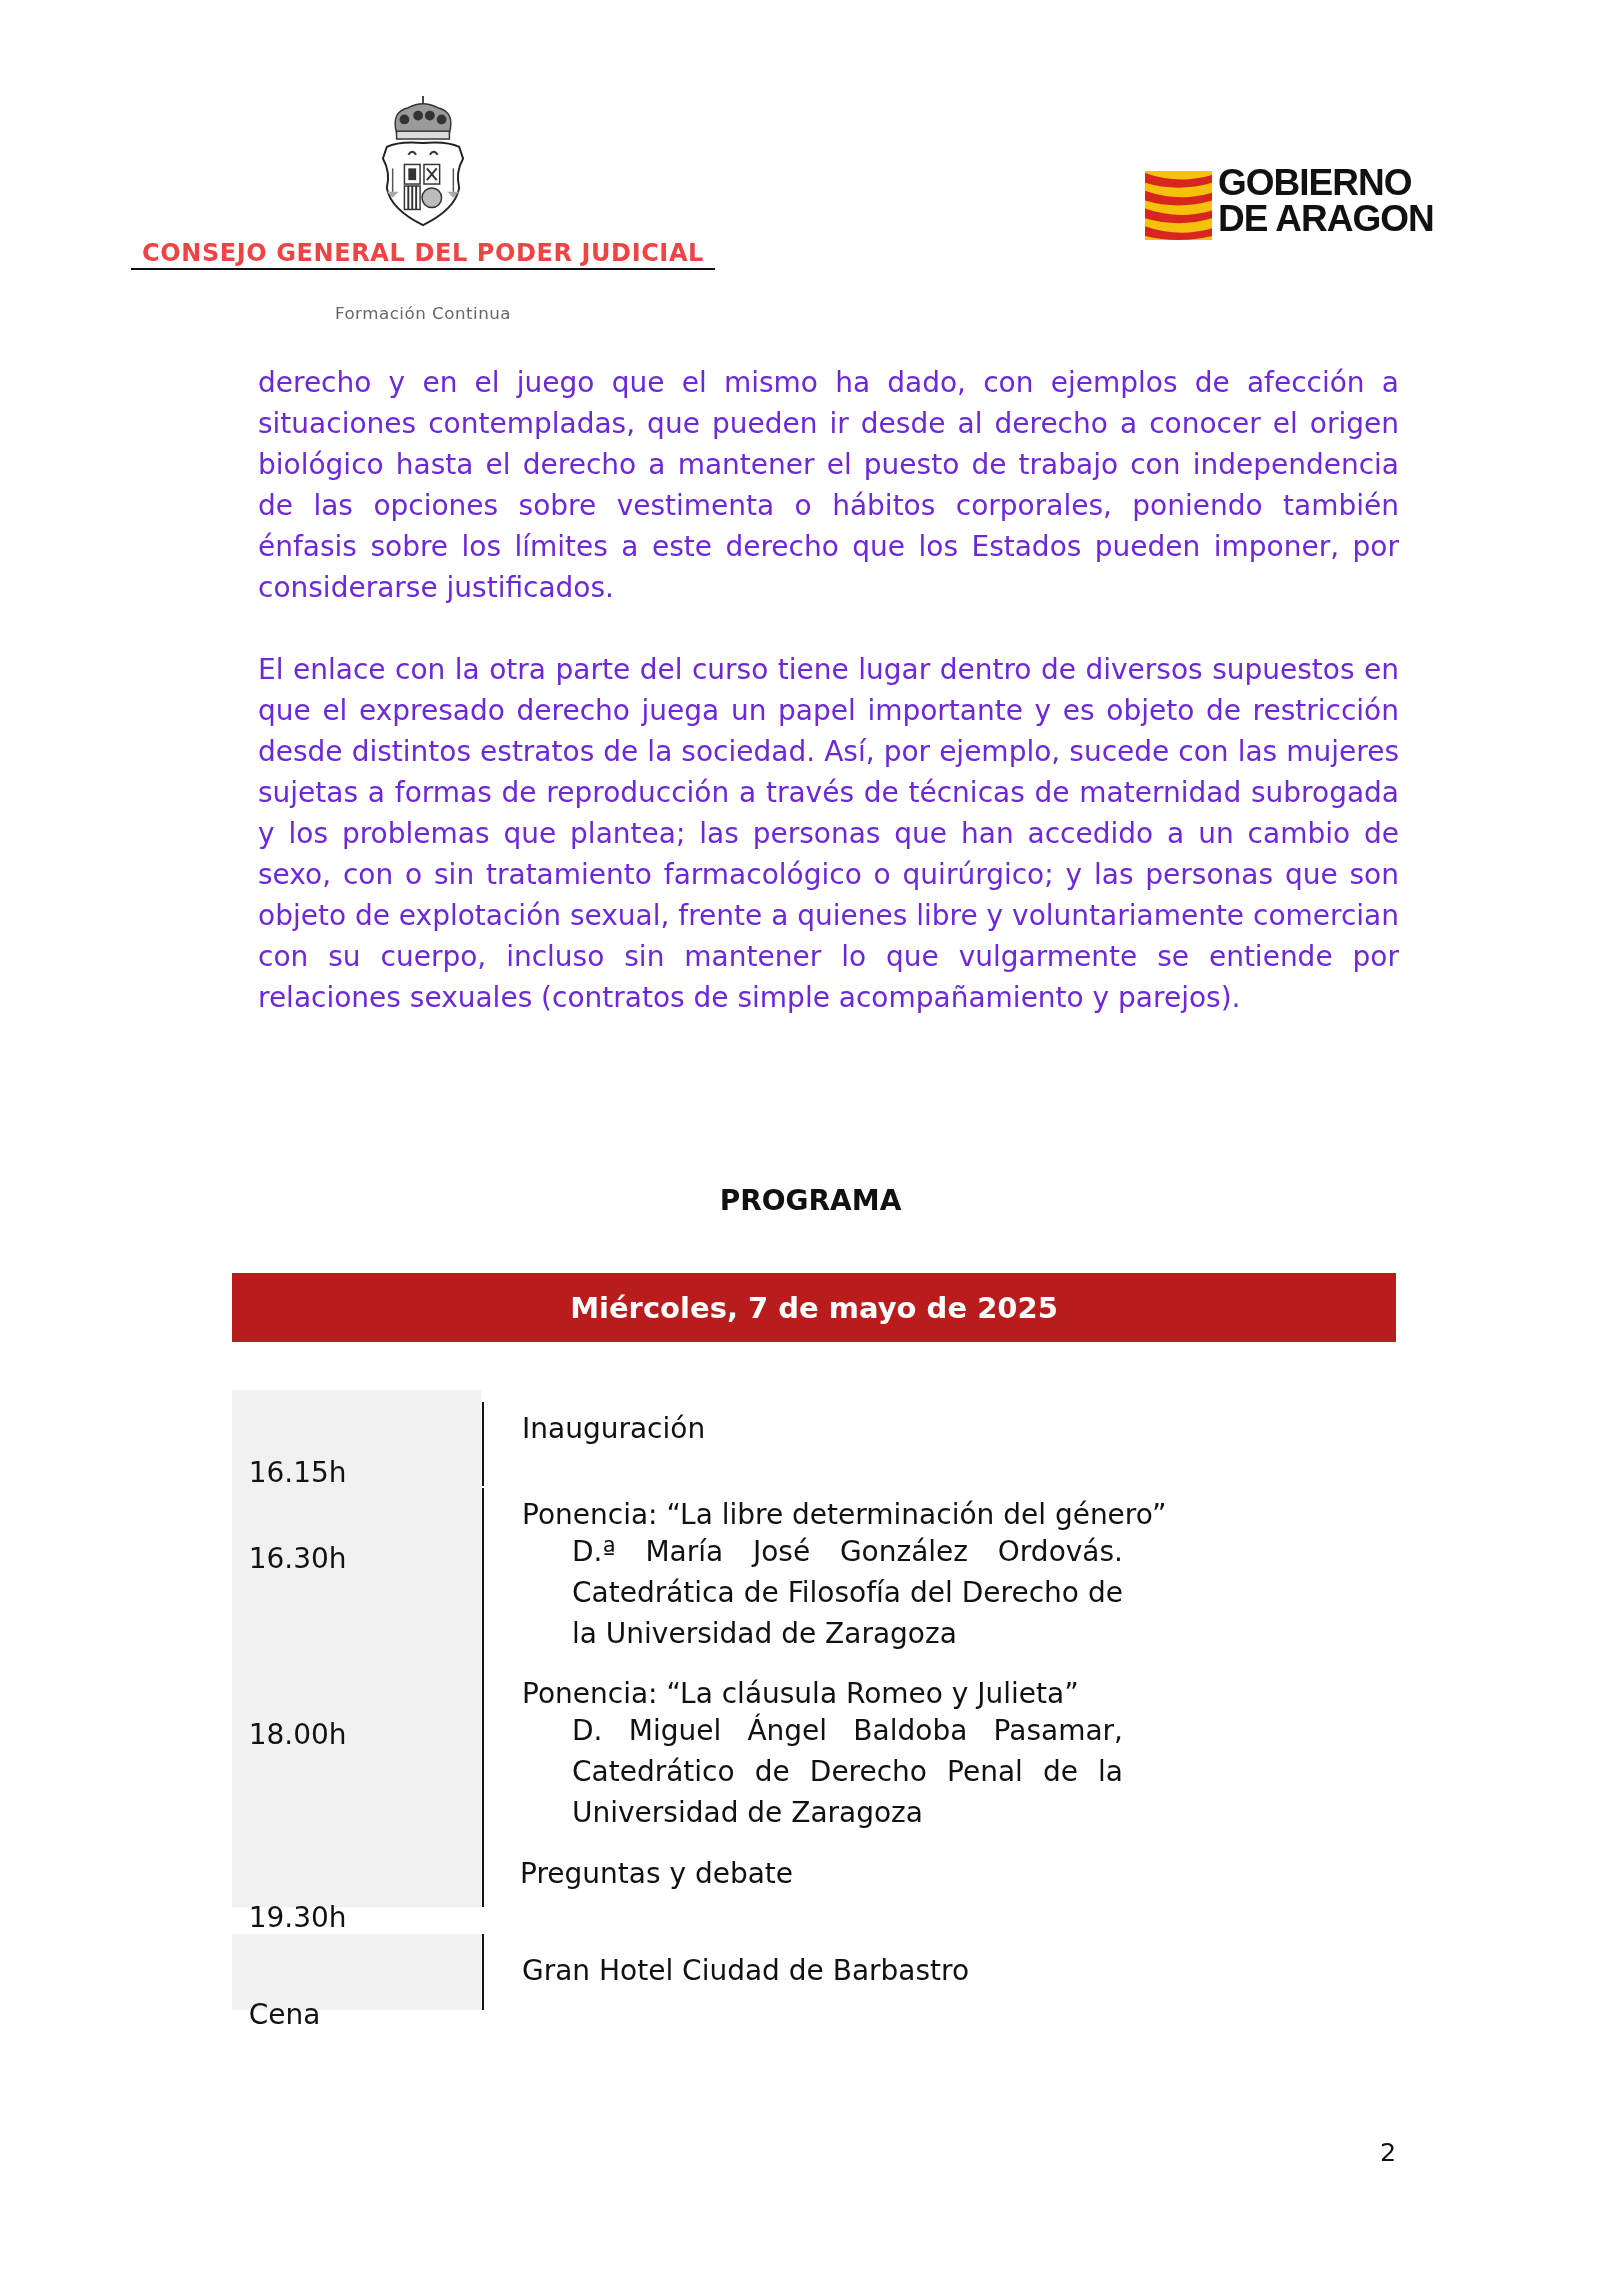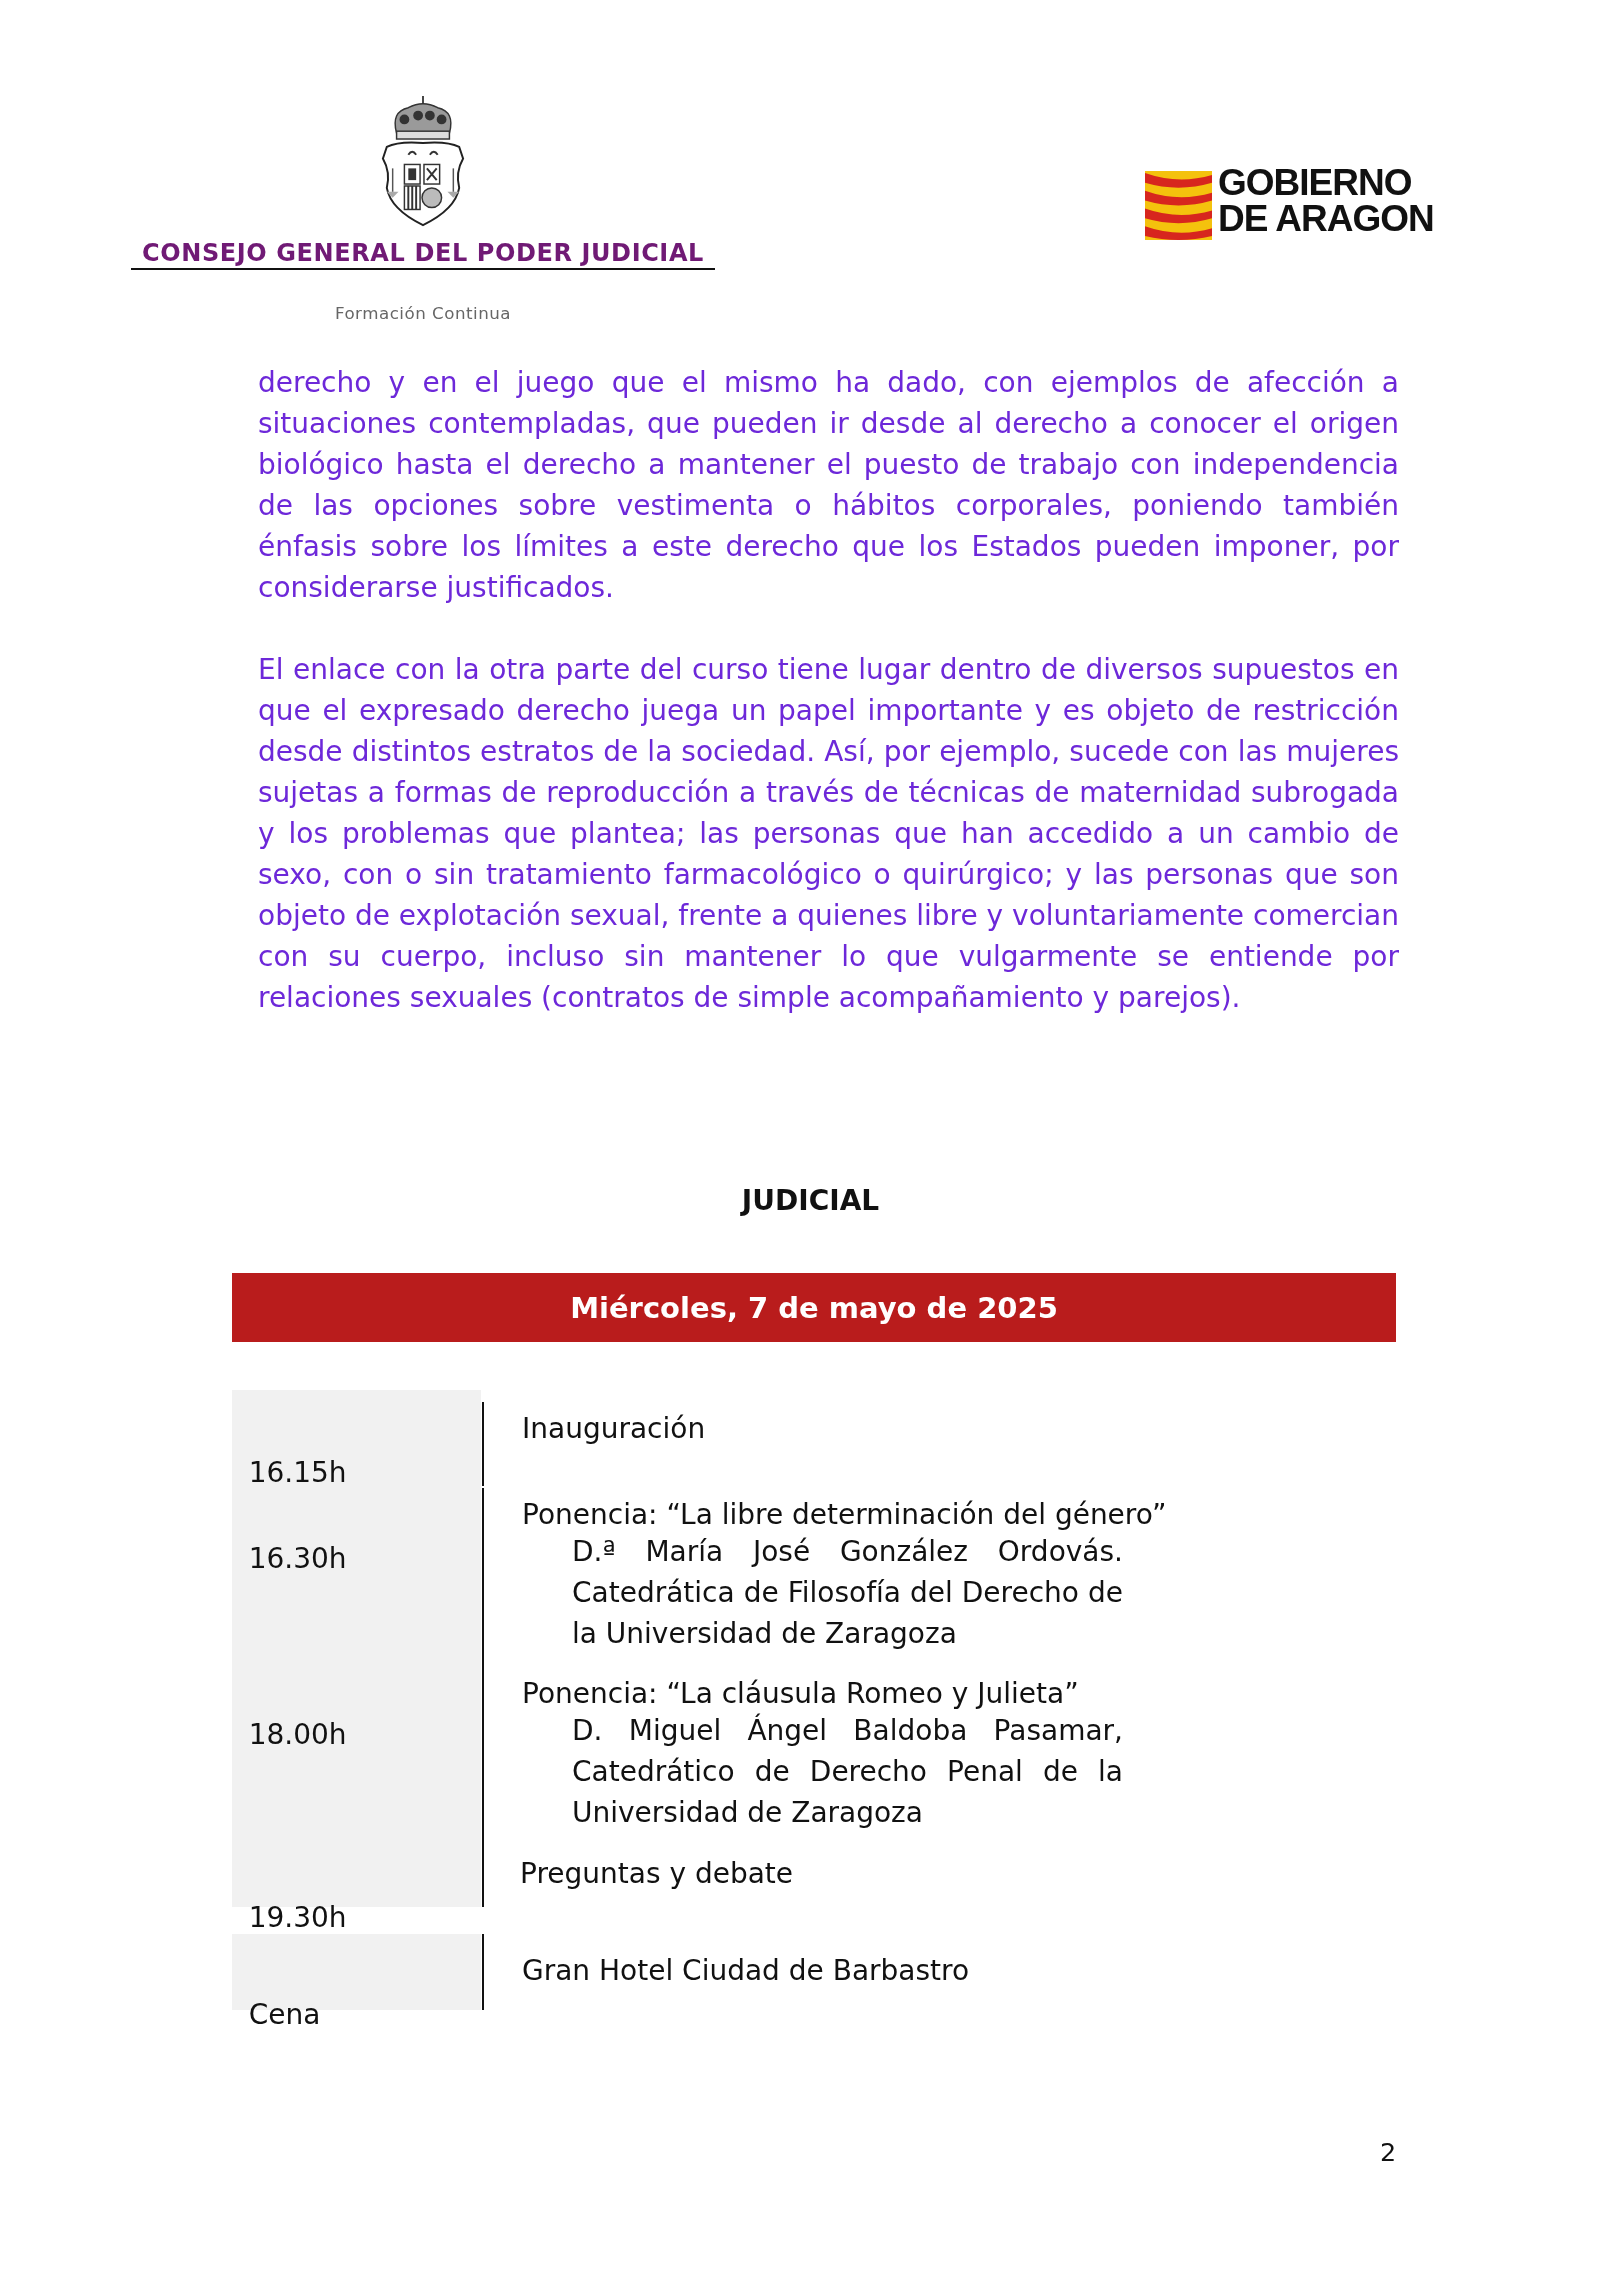--- a/index.html
+++ b/index.html
@@ -4,21 +4,21 @@
 <style>
   html, body { margin: 0; padding: 0; background: #ffffff; }
   body { width: 1621px; height: 2293px; position: relative; overflow: hidden;
          font-family: "DejaVu Sans", sans-serif; color: #111; }
 
   
   .cgpj { position: absolute; left: 129px; top: 94px; width: 588px; height: 235px; }
   .crest { position: absolute; left: 240px; top: 0px; width: 108px; height: 137px; }
   .cgpj-title { position: absolute; left: 0; top: 145px; width: 588px; text-align: center;
                 font-family: "DejaVu Sans", sans-serif; font-weight: bold; font-size: 24px;
-                letter-spacing: 0.6px; color: #701a75; white-space: nowrap; }
+                letter-spacing: 0.6px; color: #ef4444; white-space: nowrap; }
   .cgpj-rule { position: absolute; left: 2px; top: 174px; width: 584px; height: 2px; background: #111; }
   .cgpj-sub { position: absolute; left: 0; top: 178px; width: 588px; text-align: center;
               font-size: 22.5px; color: #111; }
   .cgpj-sub2 { position: absolute; left: 0; top: 209px; width: 588px; text-align: center;
                font-size: 16.7px; color: #666; letter-spacing: 0.5px; }
 
   
   .aragon { position: absolute; left: 1145px; top: 169px; width: 323px; height: 74px; padding-left: 40px; }
   .aragon-flag { position: absolute; left: 0; top: 2px; width: 67px; height: 69px; }
   .aragon-text { position: absolute; left: 73px; top: -3.9px; font-family: "Liberation Sans", sans-serif;
@@ -97,21 +97,21 @@
   </svg>
   <div class="aragon-text">
     <div>GOBIERNO</div>
     <div>DE ARAGON</div>
   </div>
 </div>
 
 <p class="para p1">derecho y en el juego que el mismo ha dado, con ejemplos de afección a situaciones contempladas, que pueden ir desde al derecho a conocer el origen biológico hasta el derecho a mantener el puesto de trabajo con independencia de las opciones sobre vestimenta o hábitos corporales, poniendo también énfasis sobre los límites a este derecho que los Estados pueden imponer, por considerarse justificados.</p>
 <p class="para p2">El enlace con la otra parte del curso tiene lugar dentro de diversos supuestos en que el expresado derecho juega un papel importante y es objeto de restricción desde distintos estratos de la sociedad. Así, por ejemplo, sucede con las mujeres sujetas a formas de reproducción a través de técnicas de maternidad subrogada y los problemas que plantea; las personas que han accedido a un cambio de sexo, con o sin tratamiento farmacológico o quirúrgico; y las personas que son objeto de explotación sexual, frente a quienes libre y voluntariamente comercian con su cuerpo, incluso sin mantener lo que vulgarmente se entiende por relaciones sexuales (contratos de simple acompañamiento y parejos).</p>
 
-<div class="programa">JUDICIAL</div>
+<div class="programa">PROGRAMA</div>
 
 <div class="day-banner">
   <span>Miércoles, 7 de mayo de 2025</span>
 </div>
 
 <div class="sched sched-main">
   <div class="time-col"></div>
   <div class="divider" style="top:11.8px;height:84px;"></div>
   <div class="divider" style="top:98px;height:419px;"></div>
 

